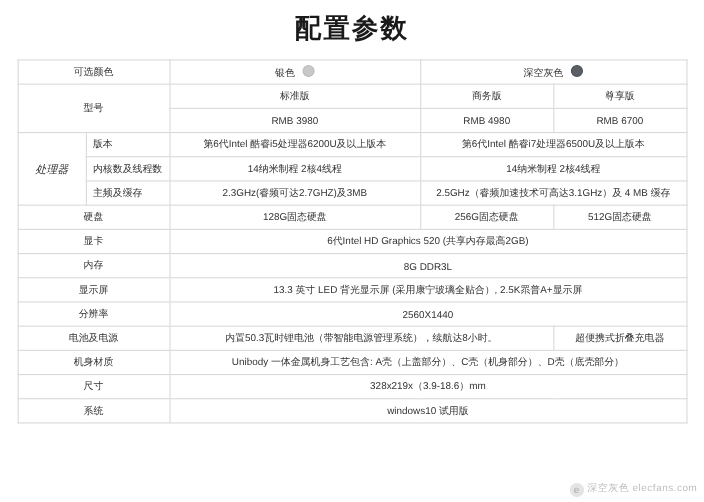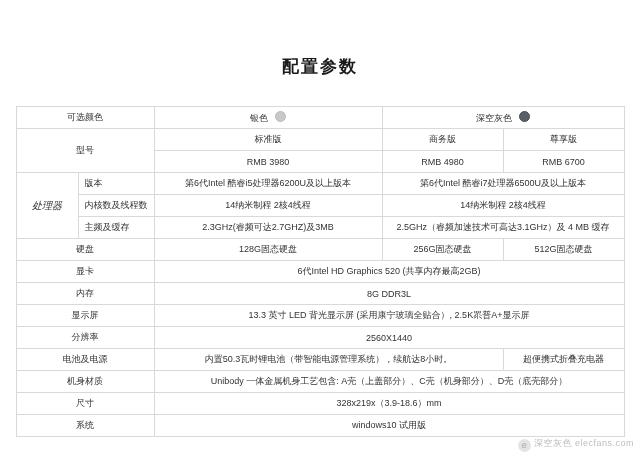--- a/index.html
+++ b/index.html
@@ -10,30 +10,29 @@
   body {
     width: 640px;
     height: 456px;
     font-family: "Liberation Sans", "DejaVu Sans", sans-serif;
     color: #222;
     position: relative;
     overflow: hidden;
   }
   .page-title {
     text-align: center;
-    font-size: 17px;
+    font-size: 24px;
     font-weight: bold;
     letter-spacing: 2px;
     color: #1a1a1a;
     padding: 10px 0 12px 0;
-    margin-top: 45px;
   }
   table.spec {
     width: 608px;
-    margin: 16px auto;
+    margin: 0 auto;
     border-collapse: collapse;
     table-layout: fixed;
     font-size: 9px;
     color: #333;
   }
   table.spec td {
     border: 1px solid #d9d9d9;
     padding: 0 6px;
     height: 21px;
     vertical-align: middle;

